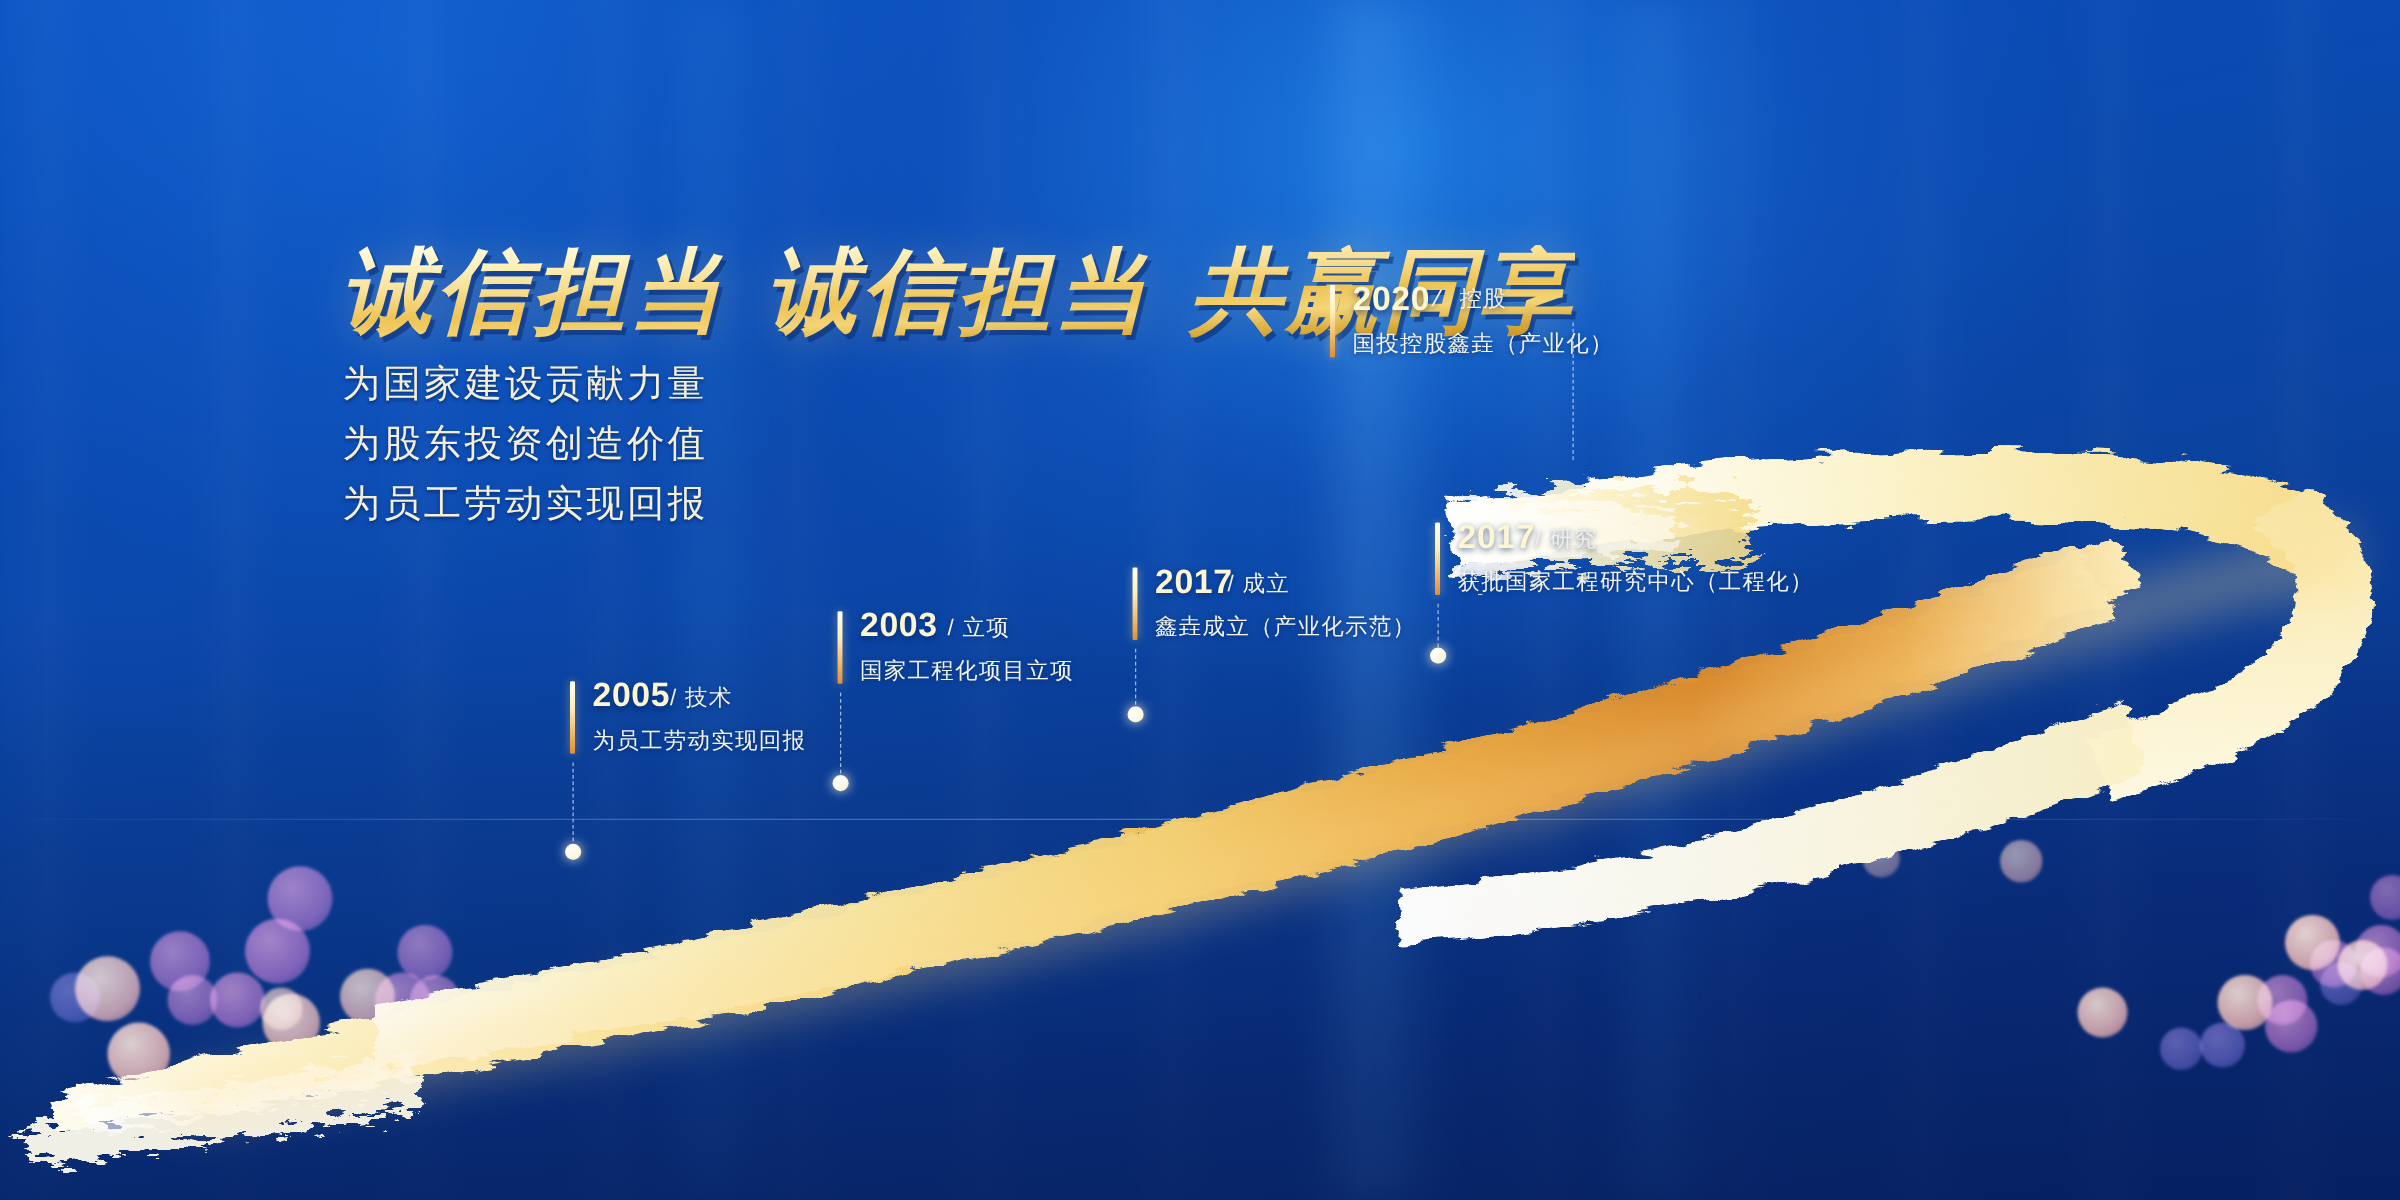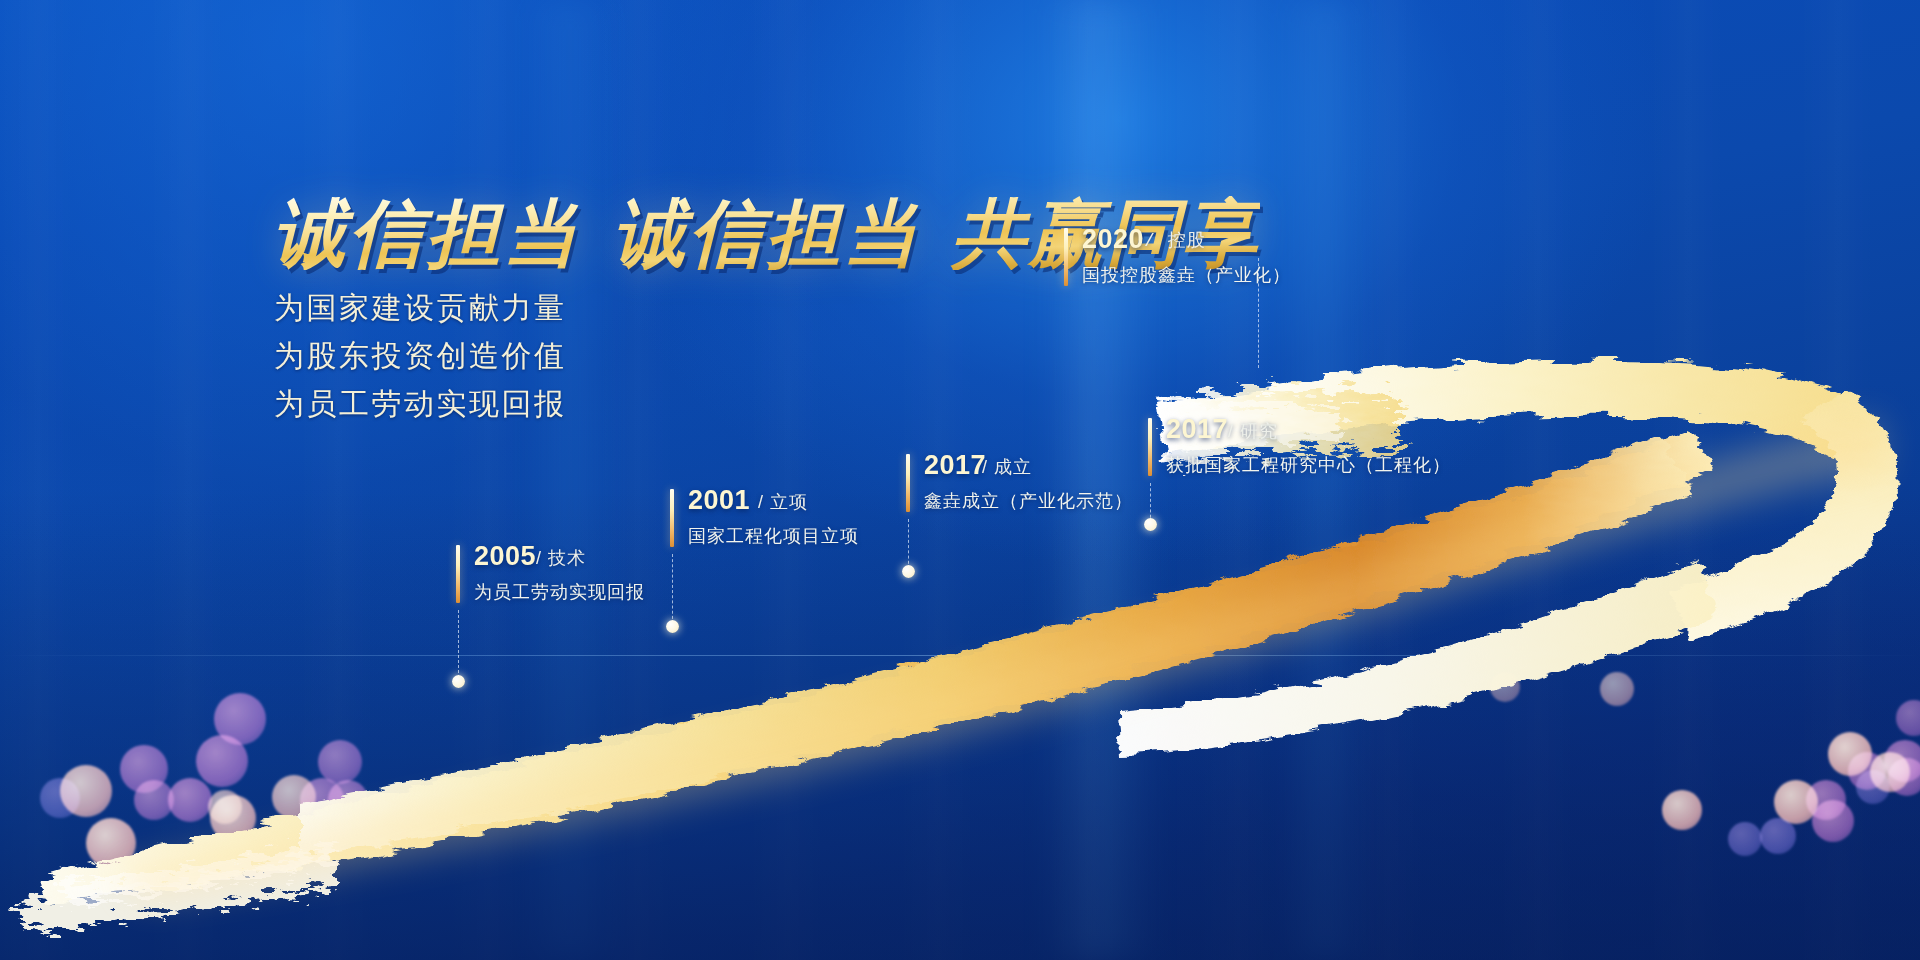--- a/index.html
+++ b/index.html
@@ -267,21 +267,21 @@
       <span>/</span>
       <span>技术</span>
     </div>
     <div class="desc">为员工劳动实现回报</div>
   </div>
   <div class="leader" style="left:458px;top:610px;height:68px;"></div>
   <div class="dot" style="left:452px;top:675px;"></div>
 
   <div class="tl" style="left:670px;top:487px;">
     <div class="bar"></div>
-    <div class="yr">2001</div>
+    <div class="yr">2003</div>
     <div class="cat" style="left:88px;">
       <span>/</span>
       <span>立项</span>
     </div>
     <div class="desc">国家工程化项目立项</div>
   </div>
   <div class="leader" style="left:672px;top:554px;height:70px;"></div>
   <div class="dot" style="left:666px;top:620px;"></div>
 
   <div class="tl" style="left:906px;top:452px;">

